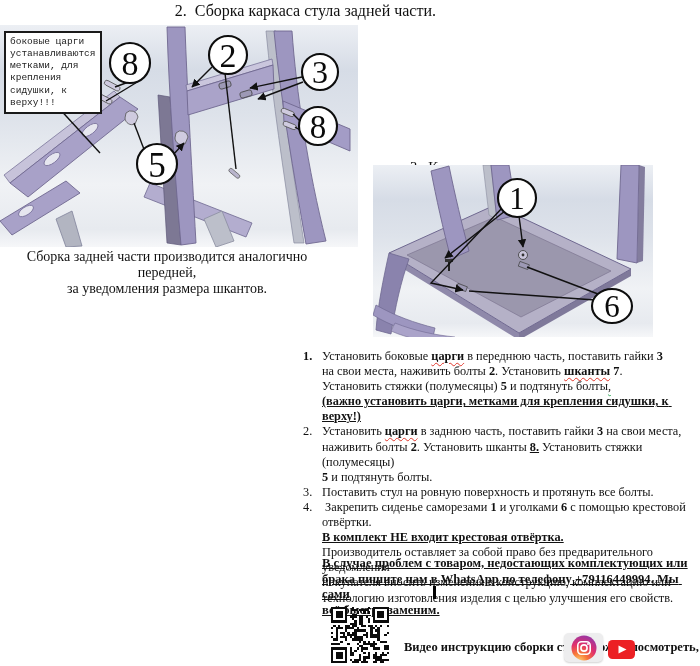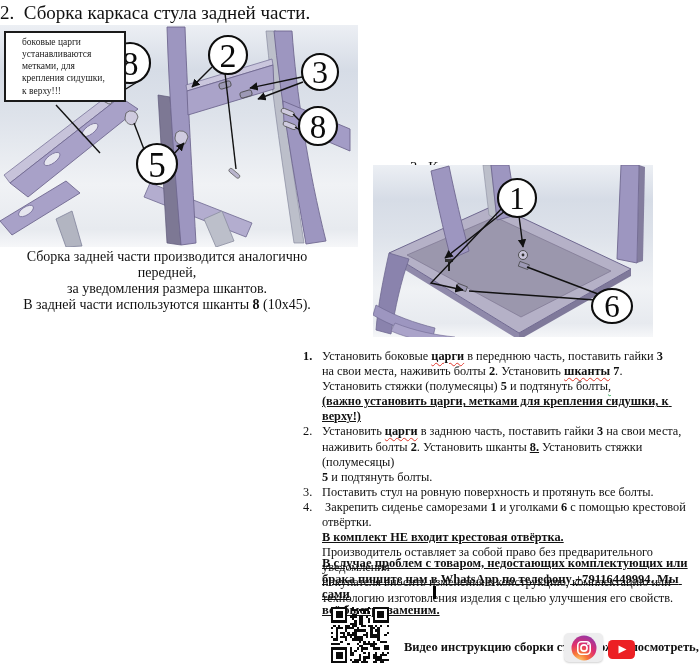--- a/index.html
+++ b/index.html
@@ -6,35 +6,35 @@
   body{
     width:700px;height:666px;position:relative;overflow:hidden;
     background:#ffffff;color:#111;
     font-family:"Liberation Serif", serif;
   }
   .b{font-weight:bold;}
   .u{text-decoration:underline;}
   .wavy{text-decoration-line:underline;text-decoration-style:wavy;text-decoration-color:#e0372b;text-decoration-thickness:1px;text-underline-offset:2px;font-weight:bold;}
   .g{text-decoration-line:underline;text-decoration-style:wavy;text-decoration-color:#3fae63;text-decoration-thickness:1px;text-underline-offset:2px;}
 
-  #title1{position:absolute;left:0;top:2px;width:436px;text-align:left;font-size:19px;white-space:pre;}
+  #title1{position:absolute;left:0;top:2px;width:436px;text-align:right;font-size:16px;white-space:pre;}
   #title2{position:absolute;left:410px;top:139px;font-size:14.5px;white-space:pre;margin-top:20px;}
 
   .diagram{
     position:absolute;
     background:linear-gradient(180deg,#eceff4 0%,#d6dce6 20%,#dde2ea 40%,#f0f2f5 72%,#e7eaef 92%,#f6f7f9 100%);
   }
   #diagram1{left:0;top:25px;width:358px;height:222px;}
   #diagram2{left:373px;top:165px;width:280px;height:172px;}
   .diagram svg{position:absolute;left:0;top:0;}
 
   #callout-box{
     position:absolute;left:4px;top:6px;width:86px;
-    background:#fff;border:2px solid #1a1a1a;padding:3px 16px;
-    font-family:Liberation Serif, serif;font-size:9.5px;line-height:1.28;color:#222;
+    background:#fff;border:2px solid #1a1a1a;padding:3px 4px;
+    font-family:Liberation Mono, monospace;font-size:9.5px;line-height:1.28;color:#222;
   }
 
   #note1{position:absolute;left:0;top:249px;width:334px;text-align:center;font-size:14px;line-height:16px;}
 
   #instructions{position:absolute;left:303px;top:349px;width:397px;font-size:12.3px;line-height:15.1px;}
   .li{display:flex;align-items:flex-start;}
   .li .num{width:19px;flex:none;}
   .li .li-body{flex:1;white-space:pre-wrap;}
   #instructions .li.first .num{font-weight:bold;}
 
@@ -140,21 +140,20 @@
     </svg>
 
     <div id="callout-box">
       <span>боковые царги устанавливаются метками, для крепления сидушки, к верху!!!</span>
     </div>
   </div>
 
   <div id="note1">
     <div>Сборка задней части производится аналогично передней,</div>
     <div>за уведомления размера шкантов.</div>
-    <div><span>В задней части используются шканты </span><span class="b">8</span><span> (10x45).</span></div>
   </div>
 
   <div id="title2">3.  Крепление сидушки.</div>
 
   <div id="diagram2" class="diagram">
     <svg width="280" height="172" viewBox="0 0 280 172">
       <defs>
         <marker id="arr2" markerWidth="7" markerHeight="7" refX="5.5" refY="3" orient="auto">
           <path d="M0,0 L6,3 L0,6 Z" fill="#111"></path>
         </marker>

